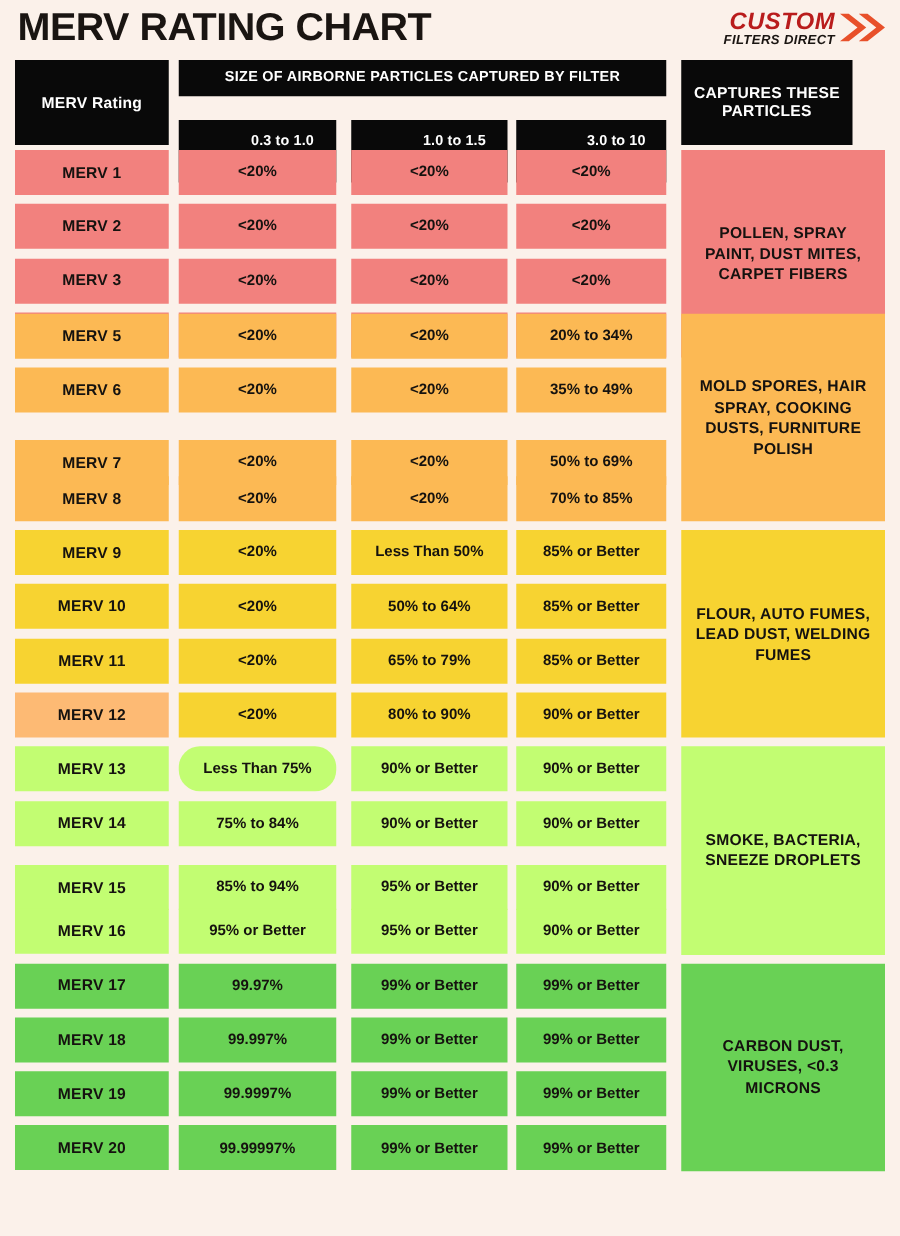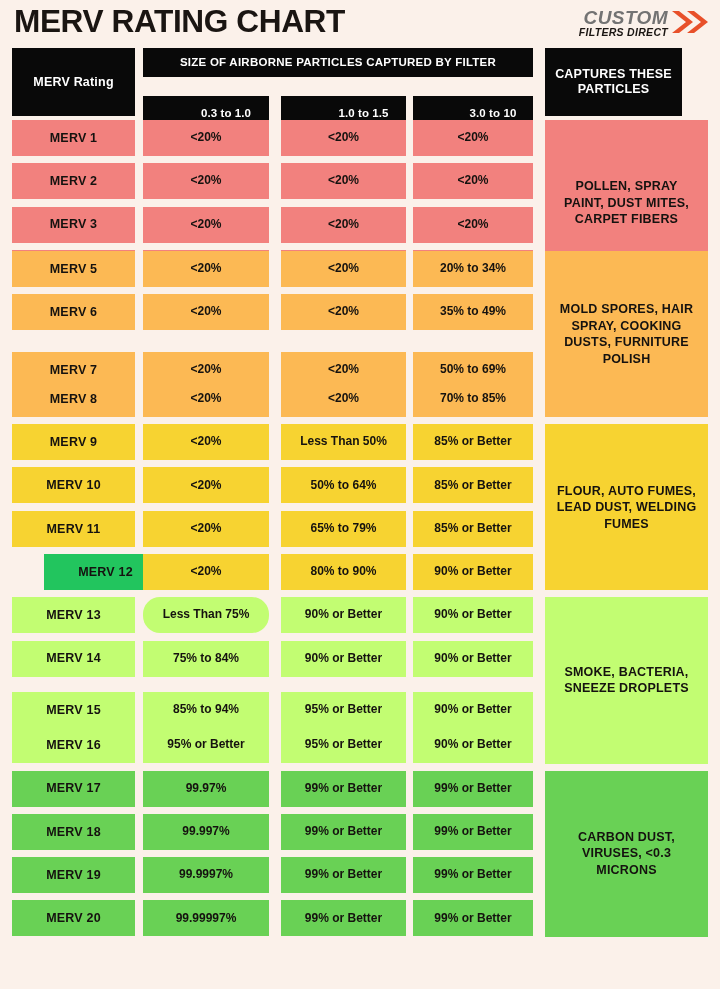--- a/index.html
+++ b/index.html
@@ -43,21 +43,21 @@
     right: 10px; top: 7px;
     width: 172px; height: 34px;
   }
   .brand-l1 {
     position: absolute;
     right: 42px; top: 0px;
     font-size: 19px;
     font-weight: 700;
     font-style: italic;
     letter-spacing: 0.4px;
-    color: #737373;
+    color: #b91c1c;
     white-space: nowrap;
   }
   .brand-l2 {
     position: absolute;
     right: 42px; top: 19px;
     font-size: 10.5px;
     font-weight: 700;
     font-style: italic;
     letter-spacing: 0.3px;
     color: #1a1512;
@@ -266,21 +266,21 @@
           <div class="cell cell-v2" style="background: rgb(247, 211, 49);">50% to 64%</div>
           <div class="cell cell-v3" style="background: rgb(247, 211, 49);">85% or Better</div>
         </div>
         <div class="row" style="top: 86.6px; position: absolute; padding-left: 36px;">
           <div class="cell cell-merv" style="background: rgb(247, 211, 49);">MERV 11</div>
           <div class="cell cell-v1" style="background: rgb(247, 211, 49);">&lt;20%</div>
           <div class="cell cell-v2" style="background: rgb(247, 211, 49);">65% to 79%</div>
           <div class="cell cell-v3" style="background: rgb(247, 211, 49);">85% or Better</div>
         </div>
         <div class="row" style="top: 129.9px; position: absolute;">
-          <div class="cell cell-merv" style="background: #22c55e; margin-left: 32px;">MERV 12</div>
+          <div class="cell cell-merv" style="background: #fdba74;">MERV 12</div>
           <div class="cell cell-v1" style="background: rgb(247, 211, 49);">&lt;20%</div>
           <div class="cell cell-v2" style="background: rgb(247, 211, 49);">80% to 90%</div>
           <div class="cell cell-v3" style="background: rgb(247, 211, 49);">90% or Better</div>
         </div>
         <div class="category" style="background: rgb(247, 211, 49); top: 0px; height: 166.2px;">FLOUR, AUTO FUMES, LEAD DUST, WELDING FUMES</div>
       </div>
       <div class="group" style="height: 173.2px;">
         <div class="row" style="top: 0px; position: absolute;">
           <div class="cell cell-merv" style="background: rgb(194, 253, 114);">MERV 13</div>
           <div class="cell cell-v1" style="background: rgb(194, 253, 114); border-radius: 17px;">Less Than 75%</div>

